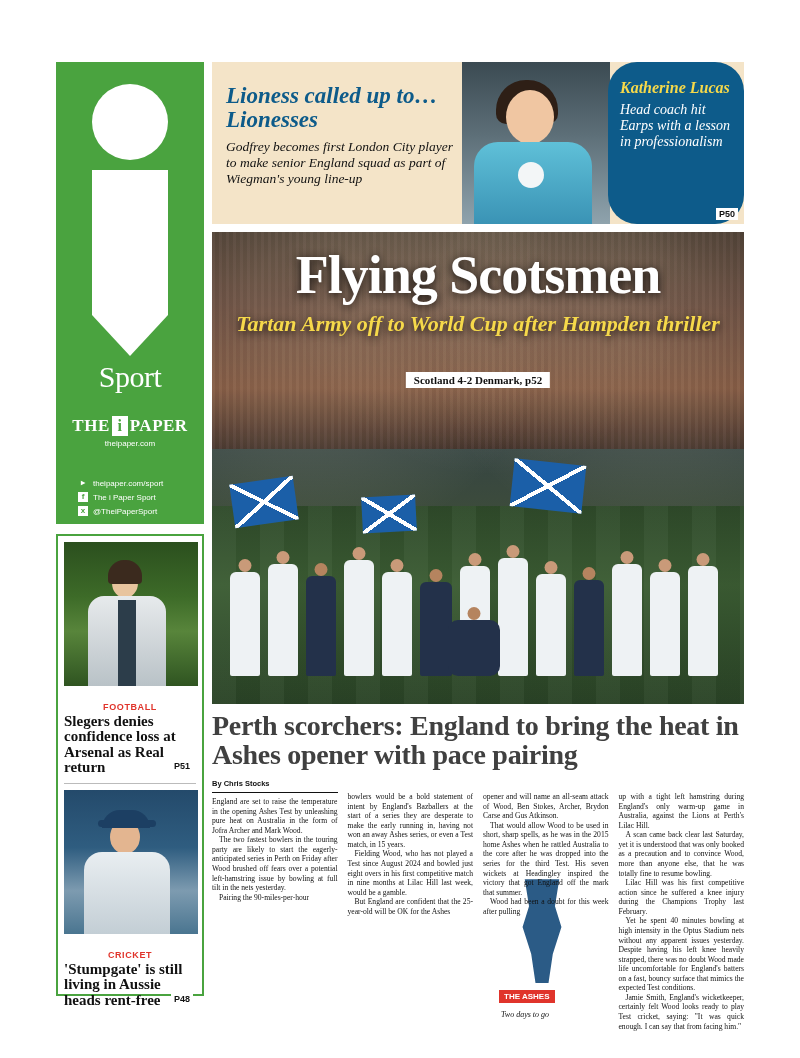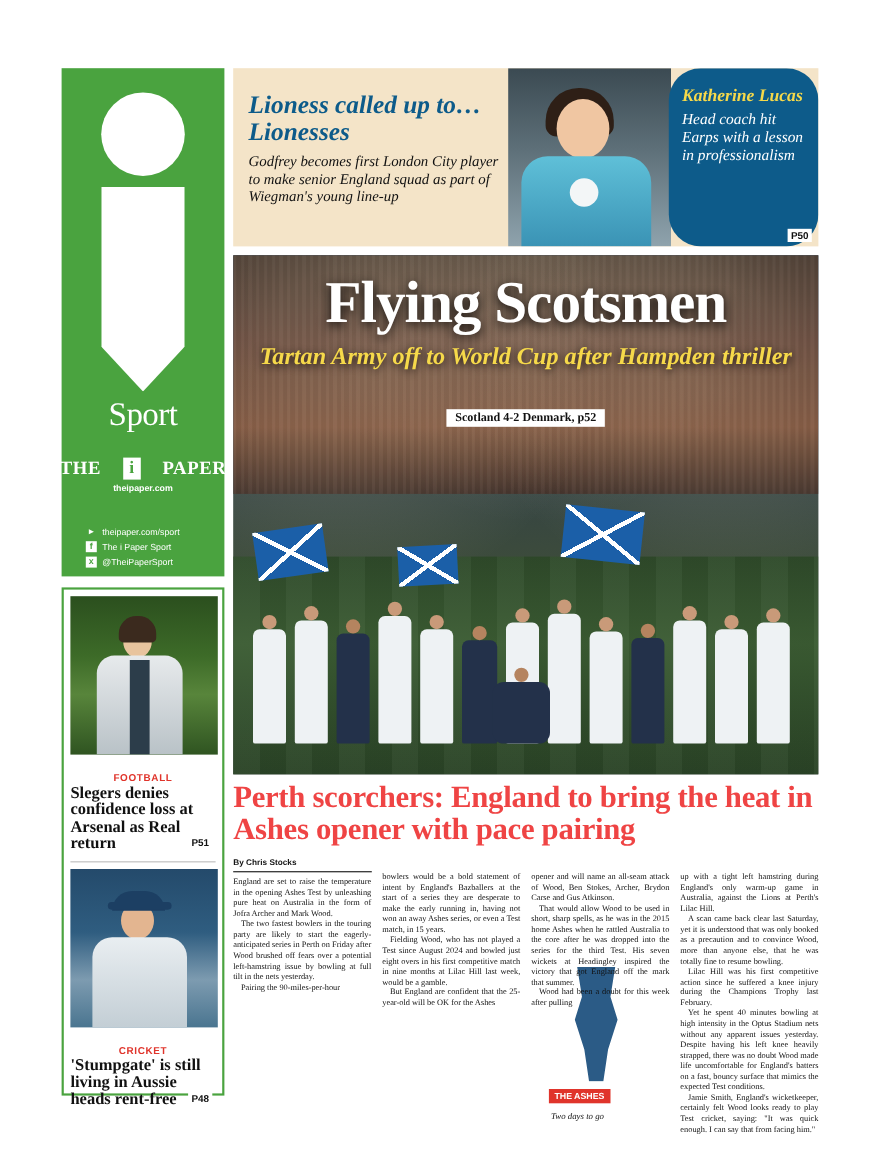--- a/index.html
+++ b/index.html
@@ -44,37 +44,36 @@
     color: #ffffff;
     font-family: "Liberation Serif", serif;
     font-weight: normal;
     font-size: 30px;
     letter-spacing: -0.5px;
     margin-top: 4px;
   }
   .rail-logo {
     margin-top: 22px;
     display: flex; align-items: center; justify-content: center;
-    gap: 20px;
+    gap: 2px;
   }
   .rail-logo .txt {
     color: #ffffff; font-weight: bold; font-size: 17px;
     letter-spacing: 0.5px;
     font-family: "Liberation Serif", serif;
   }
   .rail-logo .ibox {
     width: 16px; height: 20px; background: #ffffff;
     color: #4aa33f; font-weight: bold; font-size: 16px;
     display: flex; align-items: center; justify-content: center;
     font-family: "Liberation Serif", serif;
   }
   .rail-url {
     color: #ffffff; font-size: 8px; margin-top: 3px;
     font-family: "Liberation Sans", sans-serif;
-    font-weight: bold;
   }
   .rail-social {
     margin-top: 30px; width: 100%;
     padding-left: 22px;
     display: flex; flex-direction: column; gap: 4px;
   }
   .soc-row { display: flex; align-items: center; gap: 5px; }
   .soc-ico {
     width: 10px; height: 10px; background: #ffffff;
     color: #4aa33f; font-size: 8px; line-height: 10px;
@@ -258,21 +257,21 @@
     font-family: "Liberation Serif", serif;
   }
 
   
   .bottom {
     position: absolute; left: 212px; top: 712px;
     width: 532px; height: 284px;
   }
   .b-head {
     font-family: "Liberation Serif", serif;
-    font-weight: bold; color: #ef4444;
+    font-weight: bold; color: #404040;
     font-size: 28px; line-height: 1.02;
     letter-spacing: -0.3px;
   }
   .b-byline {
     font-family: "Liberation Sans", sans-serif;
     font-weight: bold; font-size: 7.5px; color: #111;
     margin-top: 10px;
   }
   .b-cols {
     margin-top: 4px;

